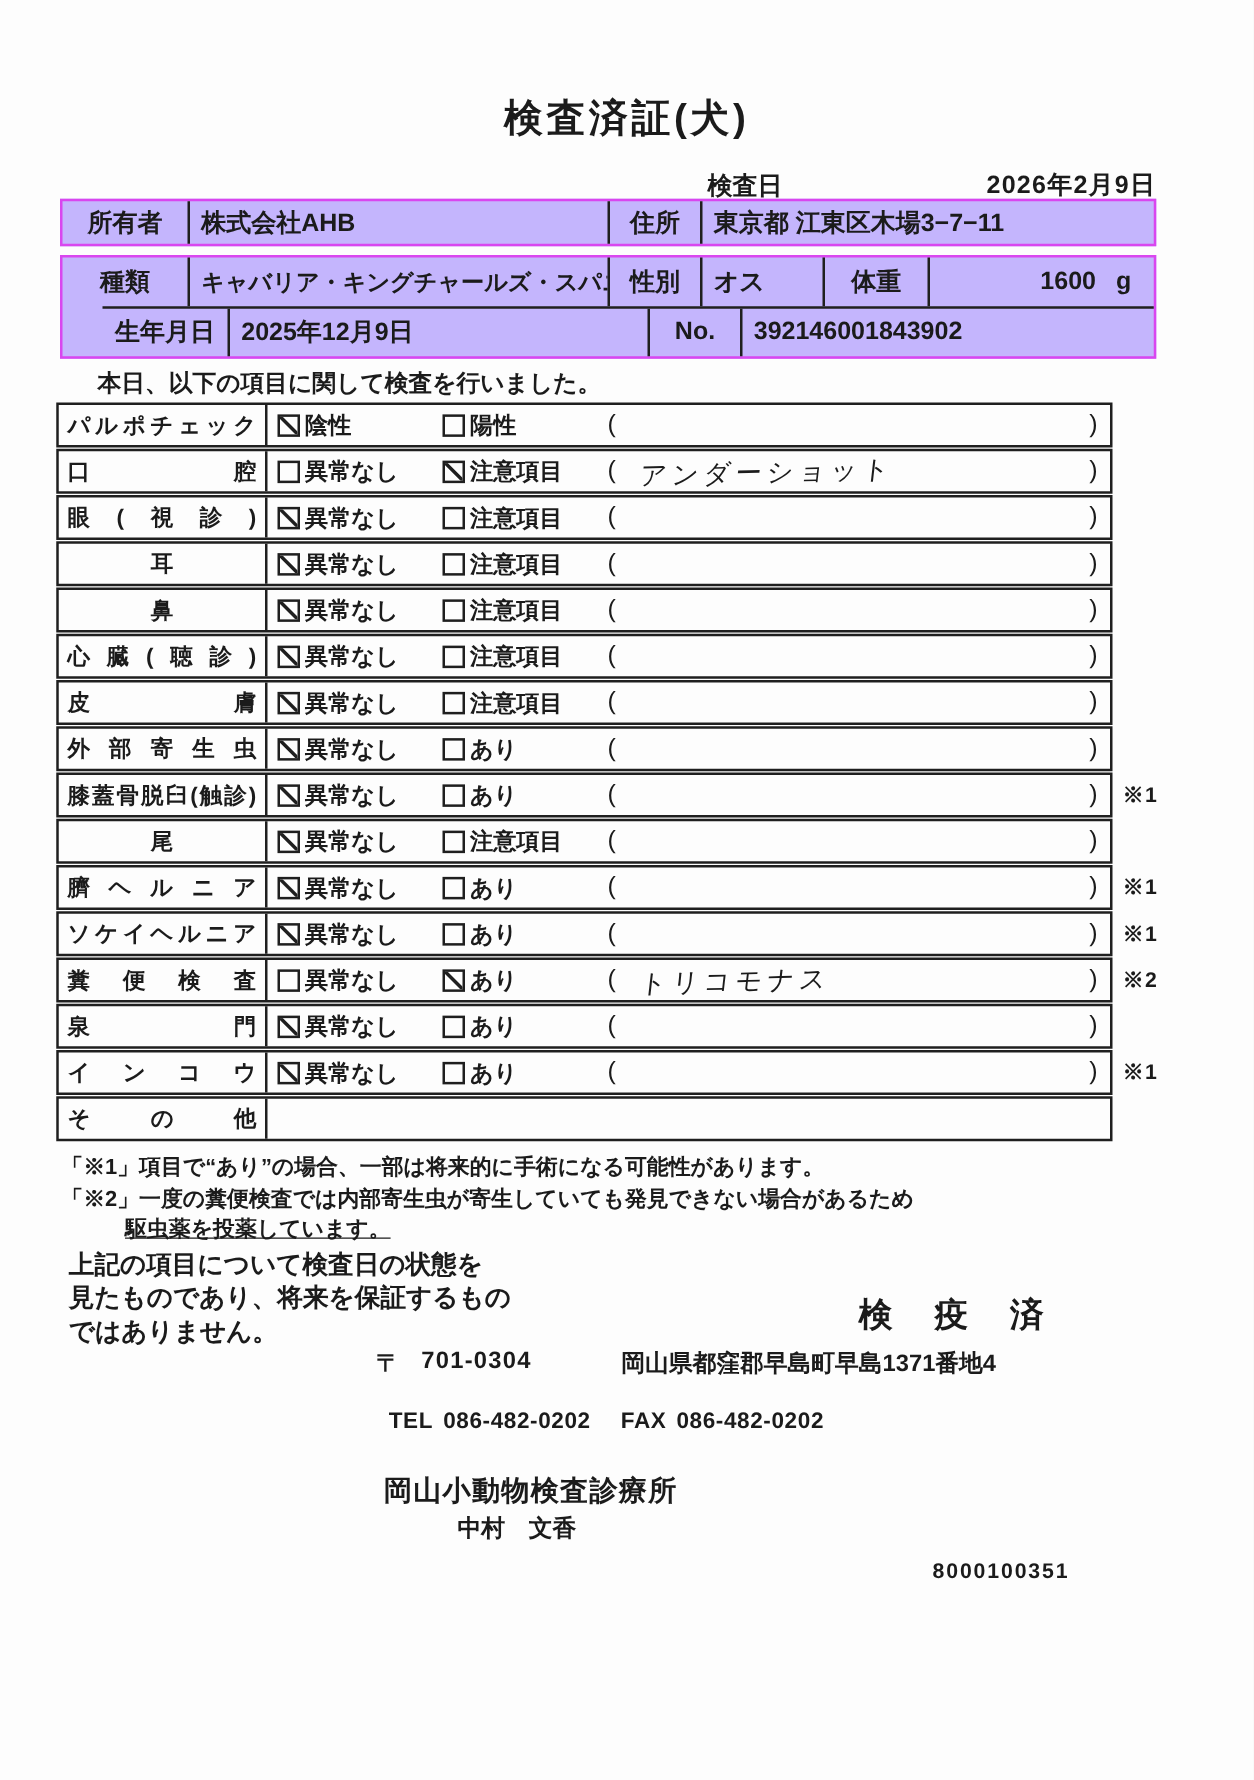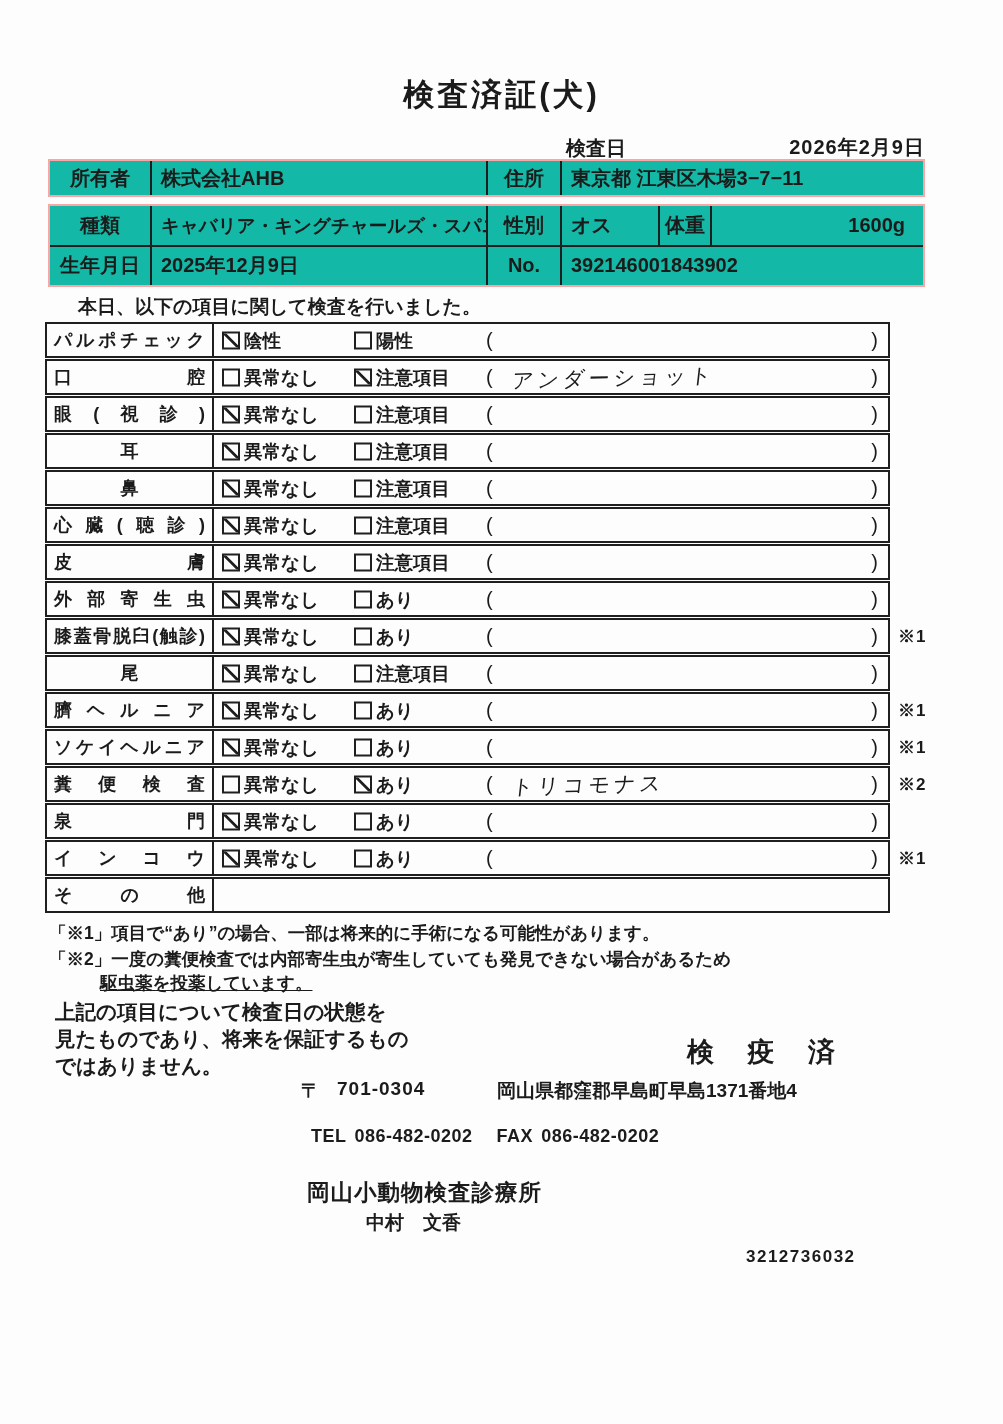--- a/index.html
+++ b/index.html
@@ -22,44 +22,44 @@
   .doc-title {
     left:0; right:0; top:74px;
     text-align:center;
     font-size:31px; font-weight:700; letter-spacing:3px;
   }
   .insp-date-label { left:566px; top:135px; font-size:20px; }
   .insp-date-value { right:78px; top:134px; font-size:20px; letter-spacing:1px; }
 
   
   .hdr-table {
-    border:2px solid #fca5a5;
-    background:#14b8a6;
+    border:2px solid #d946ef;
+    background:#c4b5fd;
     box-sizing:border-box;
     display:flex; flex-direction:column;
   }
   .hdr-row { display:flex; flex:1; }
-  .hdr-row + .hdr-row { border-top:2px solid #1f1f1f; }
+  .hdr-row + .hdr-row { border-top:2px solid #1f1f1f;margin-left:32px; }
   .cell {
     display:flex; align-items:center; box-sizing:border-box;
     font-size:20px; white-space:nowrap; overflow:hidden;
   }
   .cell + .cell { border-left:2px solid #1f1f1f; }
   .cell.lab { justify-content:center; }
   .cell.val { padding-left:9px; }
   .t1 { left:48px; top:159px; width:877px; height:38px; }
   .t2 { left:48px; top:204px; width:877px; height:83px; }
   .w100 { width:100px; flex:none; }
   .w336 { width:336px; flex:none; }
   .w74  { width:74px;  flex:none; }
   .w98  { width:98px;  flex:none; }
-  .w64  { width:52px;  flex:none; }
+  .w64  { width:84px;  flex:none; }
   .grow { flex:1; }
   .breed-cell { font-size:18.5px; }
-  .weight-cell { justify-content:flex-end; padding-right:18px; gap:0; }
+  .weight-cell { justify-content:flex-end; padding-right:18px; gap:16px; }
 
   .intro { left:50px; top:294px; font-size:19px;margin-left:28px; }
 
   
   .exam-table { left:45px; top:322px; width:845px; }
   .exam-row {
     display:flex; position:relative;
     height:36px; box-sizing:border-box;
     border:2px solid #1f1f1f; background:#fdfdfd;
   }
@@ -503,15 +503,15 @@
   <div class="abs tel-line">
     <span class="lbl">TEL</span>
     <span>086-482-0202</span>
     <span class="sep"></span>
     <span class="lbl">FAX</span>
     <span>086-482-0202</span>
   </div>
 
   <div class="abs clinic-name">岡山小動物検査診療所</div>
   <div class="abs vet-name">中村　文香</div>
-  <div class="abs doc-number">3212736032</div>
+  <div class="abs doc-number">8000100351</div>
 
 </div>
 
 </body></html>

